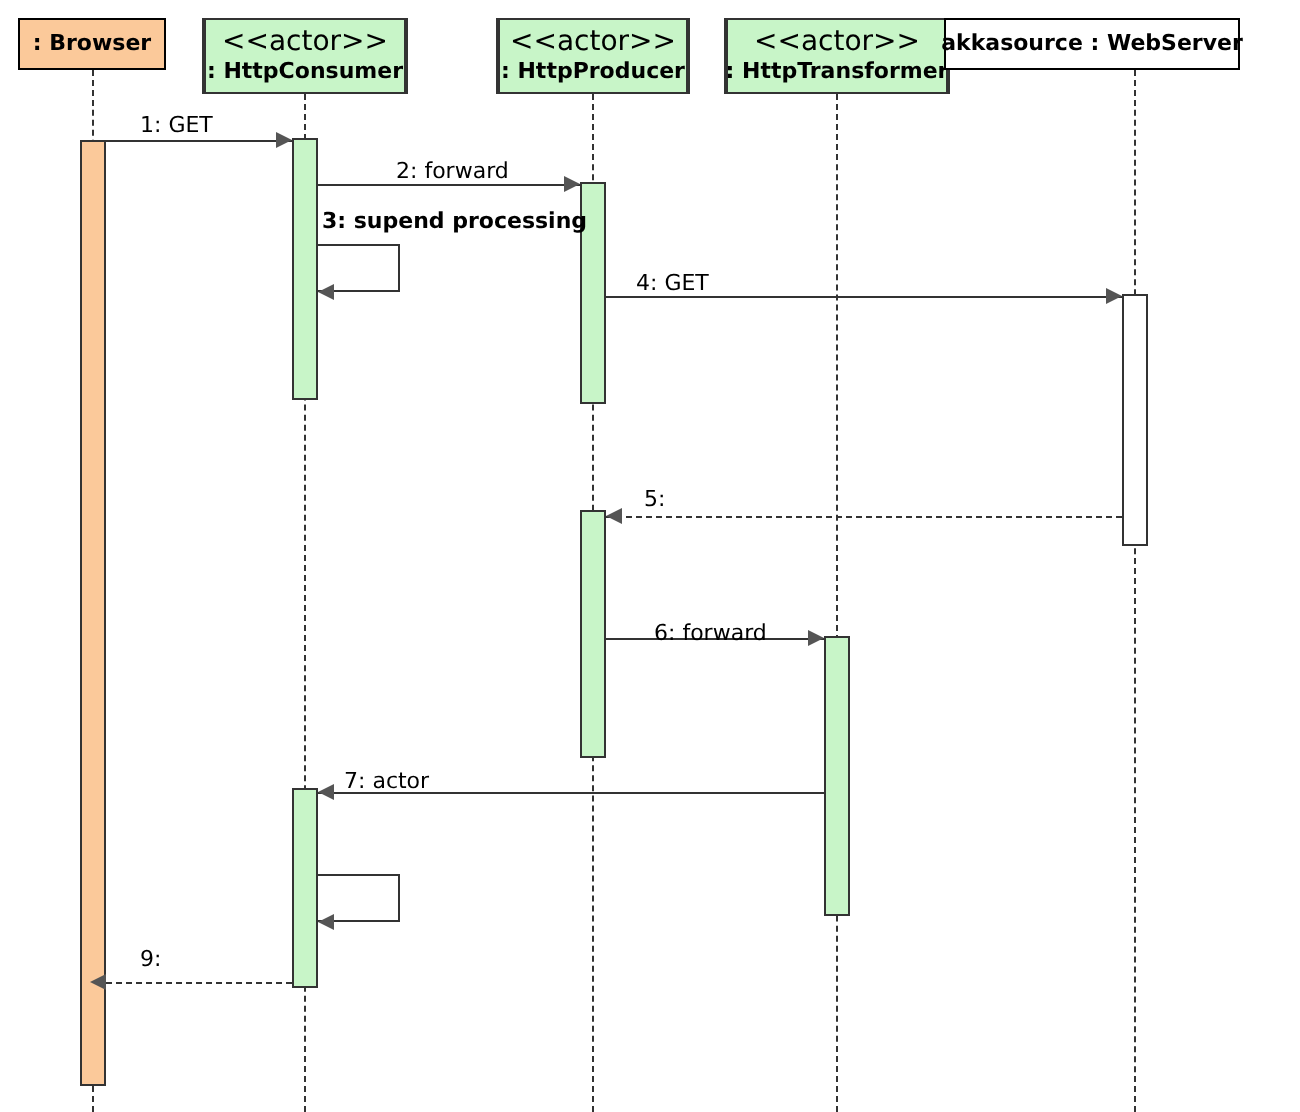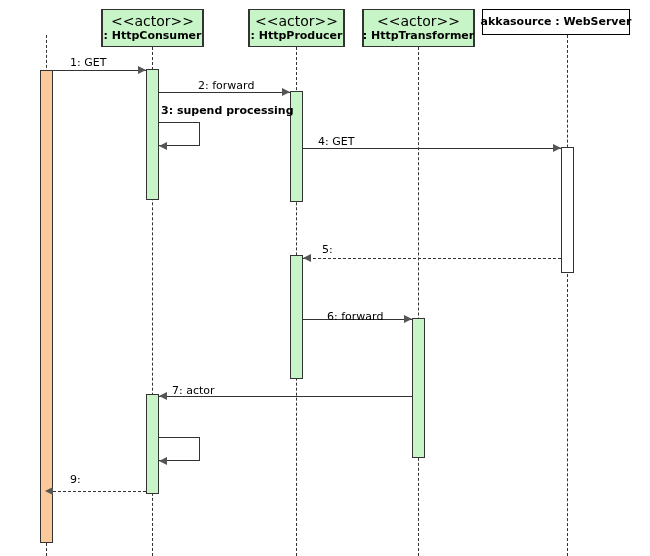--- a/index.html
+++ b/index.html
@@ -102,37 +102,40 @@
 <body>
 
 <div id="canvas">
 
   <div class="lifeline" style="left:46px; top:35px; height:521px;"></div>
   <div class="lifeline" style="left:152px; top:47px; height:509px;"></div>
   <div class="lifeline" style="left:296px; top:47px; height:509px;"></div>
   <div class="lifeline" style="left:418px; top:47px; height:509px;"></div>
   <div class="lifeline" style="left:567px; top:35px; height:521px;"></div>
 
+  <div class="head browser" style="left:9px; top:9px; width:74px; height:26px;">
+    <div class="head-name">: Browser</div>
+  </div>
 
   <div class="head actor" style="left:101px; top:9px; width:103px; height:38px;">
     <div class="stereotype">&lt;&lt;actor&gt;&gt;</div>
     <div class="head-name">: HttpConsumer</div>
   </div>
 
   <div class="head actor" style="left:248px; top:9px; width:97px; height:38px;">
     <div class="stereotype">&lt;&lt;actor&gt;&gt;</div>
     <div class="head-name">: HttpProducer</div>
   </div>
 
   <div class="head actor" style="left:362px; top:9px; width:113px; height:38px;">
     <div class="stereotype">&lt;&lt;actor&gt;&gt;</div>
     <div class="head-name">: HttpTransformer</div>
   </div>
 
-  <div class="head plain" style="left:482px; top:9px; width:148px; height:26px;">
+  <div class="head plain" style="left:472px; top:9px; width:148px; height:26px;">
     <div class="head-name">akkasource : WebServer</div>
   </div>
 
   <div class="activation orange" style="left:40px; top:70px; width:13px; height:473px;"></div>
 
   <div class="activation" style="left:146px; top:69px; width:13px; height:131px;"></div>
 
   <div class="activation" style="left:290px; top:91px; width:13px; height:111px;"></div>
 
   <div class="activation white" style="left:561px; top:147px; width:13px; height:126px;"></div>

